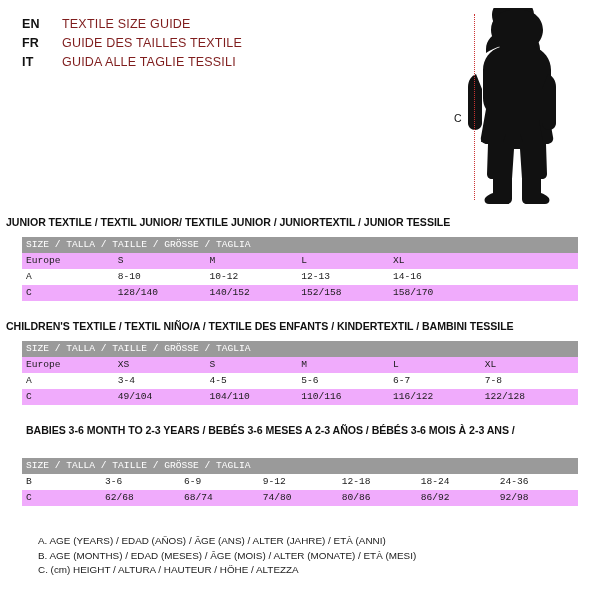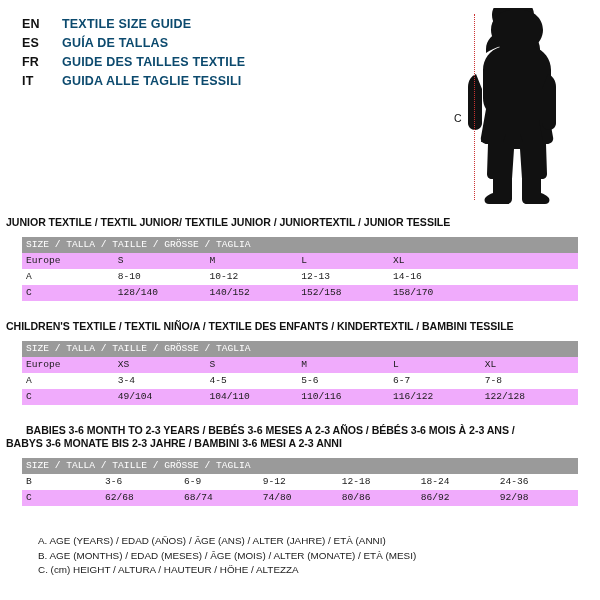--- a/index.html
+++ b/index.html
@@ -30,23 +30,23 @@
   }
   .title-lang {
     width: 40px;
     font-size: 12.5px;
     font-weight: bold;
     letter-spacing: 0.2px;
     color: #111;
   }
   .title-text {
     font-size: 12.5px;
-    font-weight: bold;
+    font-weight: normal;
     letter-spacing: 0.2px;
-    color: #0c4a6e;
+    color: #7f1d1d;
   }
 
   
   .figure-area {
     position: absolute;
     left: 445px; top: 8px;
     width: 148px; height: 200px;
   }
   .figure-area svg { display: block; }
   .c-marker {
@@ -126,24 +126,20 @@
 <body>
 
 <div class="page">
 
   <div class="title-block">
     <div class="title-row">
       <span class="title-lang">EN</span>
       <span class="title-text">TEXTILE SIZE GUIDE</span>
     </div>
     <div class="title-row">
-      <span class="title-lang">ES</span>
-      <span class="title-text">GUÍA DE TALLAS</span>
-    </div>
-    <div class="title-row">
       <span class="title-lang">FR</span>
       <span class="title-text">GUIDE DES TAILLES TEXTILE</span>
     </div>
     <div class="title-row">
       <span class="title-lang">IT</span>
       <span class="title-text">GUIDA ALLE TAGLIE TESSILI</span>
     </div>
   </div>
 
   <div class="figure-area">
@@ -242,21 +238,20 @@
         <td>49/104</td>
         <td>104/110</td>
         <td>110/116</td>
         <td>116/122</td>
         <td>122/128</td>
       </tr>
     </tbody>
   </table>
 
   <div class="section-head" style="top:424px;padding-left:20px;">BABIES 3-6 MONTH TO 2-3 YEARS / BEBÉS 3-6 MESES A 2-3 AÑOS / BÉBÉS 3-6 MOIS À 2-3 ANS /</div>
-  <div class="section-head" style="top:437px;">BABYS 3-6 MONATE BIS 2-3 JAHRE / BAMBINI 3-6 MESI A 2-3 ANNI</div>
 
   <table class="size-table" style="top:458px;">
     <colgroup>
         <col style="width:14.2%">
         <col style="width:14.2%">
         <col style="width:14.2%">
         <col style="width:14.2%">
         <col style="width:14.2%">
         <col style="width:14.2%">
         <col style="width:14.8%">

